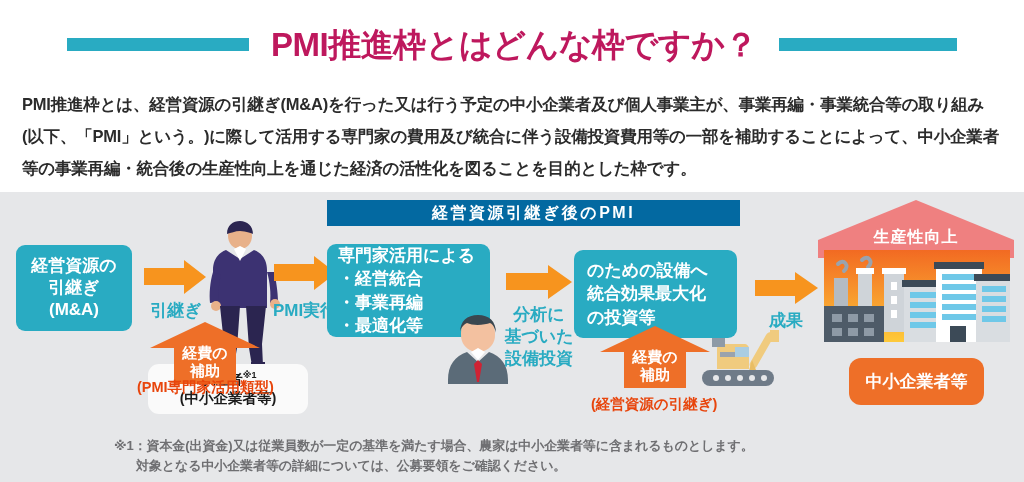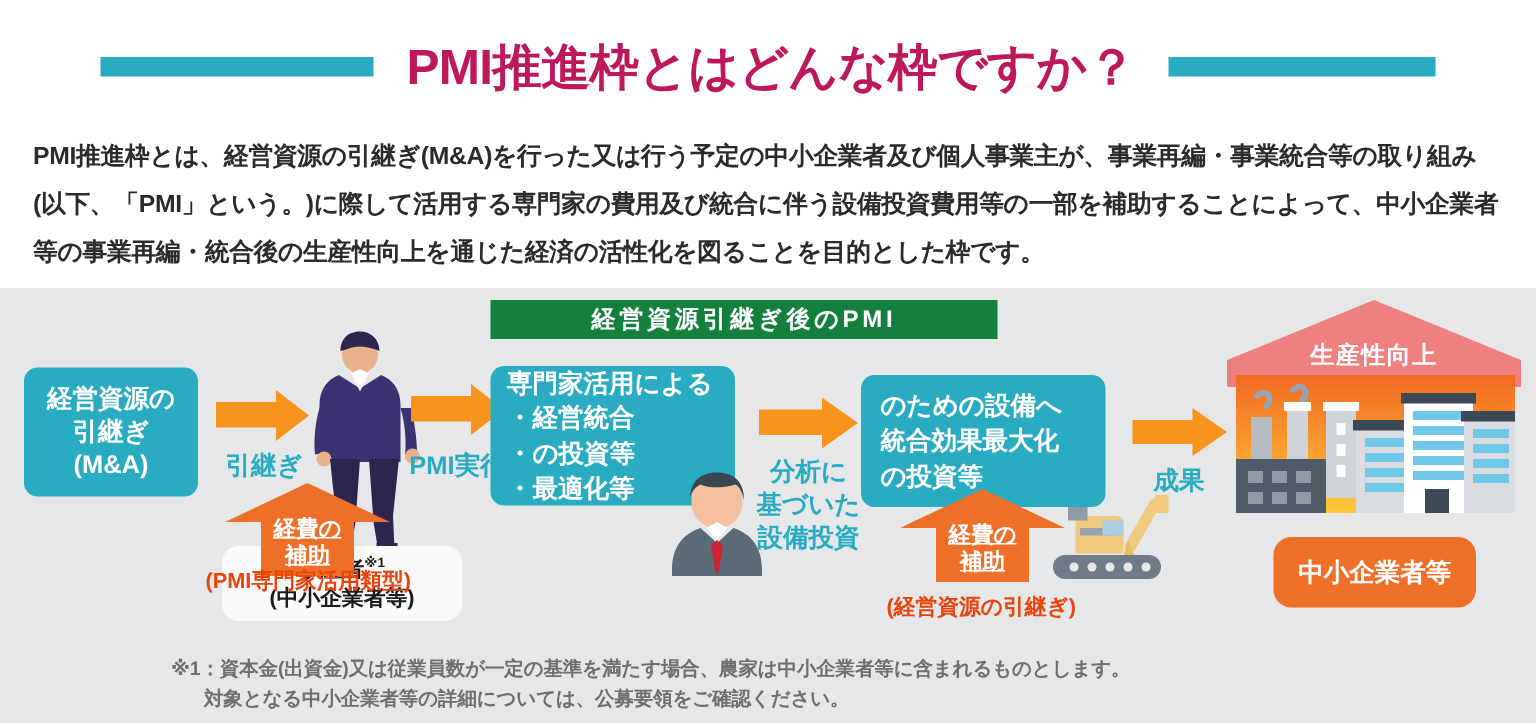--- a/index.html
+++ b/index.html
@@ -23,21 +23,21 @@
   
   .panel{position:absolute;left:0;top:192px;width:1024px;height:290px;background:#e6e7e9;}
 
   .box{position:absolute;box-sizing:border-box;background:#29abc2;border-radius:9px;color:#fff;font-weight:bold;display:flex;flex-direction:column;justify-content:center;}
   .box .ln{line-height:1.3;}
 
   
   .box-ma{left:16px;top:53px;width:116px;height:86px;align-items:center;text-align:center;font-size:17px;}
 
   
-  .banner{position:absolute;left:327px;top:8px;width:338px;height:26px;background:#15803d;color:#fff;font-size:16px;font-weight:bold;letter-spacing:2.5px;display:flex;align-items:center;justify-content:center;}
+  .banner{position:absolute;left:327px;top:8px;width:413px;height:26px;background:#0369a1;color:#fff;font-size:16px;font-weight:bold;letter-spacing:2.5px;display:flex;align-items:center;justify-content:center;}
 
   
   .box-expert{left:327px;top:52px;width:163px;height:93px;padding:7px 0 7px 11px;font-size:17px;}
   .box-expert .ln{line-height:1.38;}
 
   
   .box-invest{left:574px;top:58px;width:163px;height:88px;padding:6px 0 6px 13px;font-size:17px;}
   .box-invest .ln{line-height:1.36;}
 
   .ar{position:absolute;}
@@ -46,21 +46,21 @@
 
   .teal-label{position:absolute;color:#29abc2;font-weight:bold;font-size:17px;line-height:1.28;text-align:center;}
 
   
   .succ{position:absolute;left:148px;top:172px;width:160px;height:50px;background:#fafafa;border-radius:11px;display:flex;flex-direction:column;align-items:center;justify-content:center;color:#1b1b1b;font-weight:bold;font-size:14.5px;line-height:1.35;}
   .succ sup{font-size:9px;vertical-align:super;}
 
   
   .subsidy{position:absolute;color:#fff;font-weight:bold;font-size:15px;text-align:center;line-height:1.2;}
   .subsidy .house{position:absolute;left:0;top:0;width:100%;height:100%;}
-  .subsidy .txt{position:relative;padding-top:22px;text-decoration:underline;}
+  .subsidy .txt{position:relative;padding-top:22px;}
 
   .type-label{position:absolute;color:#e8450c;font-weight:bold;font-size:14.5px;white-space:nowrap;}
 
   
   .cta{position:absolute;left:849px;top:166px;width:135px;height:47px;background:#ee6f28;border-radius:12px;color:#fff;font-weight:bold;font-size:17px;display:flex;align-items:center;justify-content:center;}
 
   
   .roof{position:absolute;left:818px;top:8px;width:196px;height:58px;}
   .roof .roof-txt{position:absolute;left:0;top:27px;width:196px;text-align:center;color:#fff;font-weight:bold;font-size:16px;letter-spacing:1px;}
 
@@ -123,21 +123,21 @@
     <div class="succ">
       <div>
         <span>承継者</span><sup>※1</sup>
       </div>
       <div>(中小企業者等)</div>
     </div>
 
     <div class="box box-expert">
       <div class="ln">専門家活用による</div>
       <div class="ln">・経営統合</div>
-      <div class="ln">・の投資等</div>
+      <div class="ln">・事業再編</div>
       <div class="ln">・最適化等</div>
     </div>
 
     <svg class="illus" style="left:442px;top:120px;" width="72" height="72" viewBox="0 0 72 72">
       <path d="M36 4c-11 0-17 7-17 17 0 3 0 6 1 8 2 6 8 11 16 11s14-5 16-11c1-2 1-5 1-8 0-10-6-17-17-17z" fill="#f3c1a0"></path>
       <path d="M18 21c0-12 7-18 18-18s18 6 18 18c0 0-2-9-6-10-5 2-17 3-23 0-4 2-7 6-7 10z" fill="#3a4750"></path>
       <path d="M25 40c-12 4-19 13-19 28v4h60v-4c0-15-7-24-19-28l-11 10-11-10z" fill="#5b6b78"></path>
       <path d="M29 40l7 8 7-8-7-4-7 4z" fill="#ffffff"></path>
       <path d="M36 48l4 4-3 18-2 0-3-18 4-4z" fill="#cf2233"></path>
     </svg>

